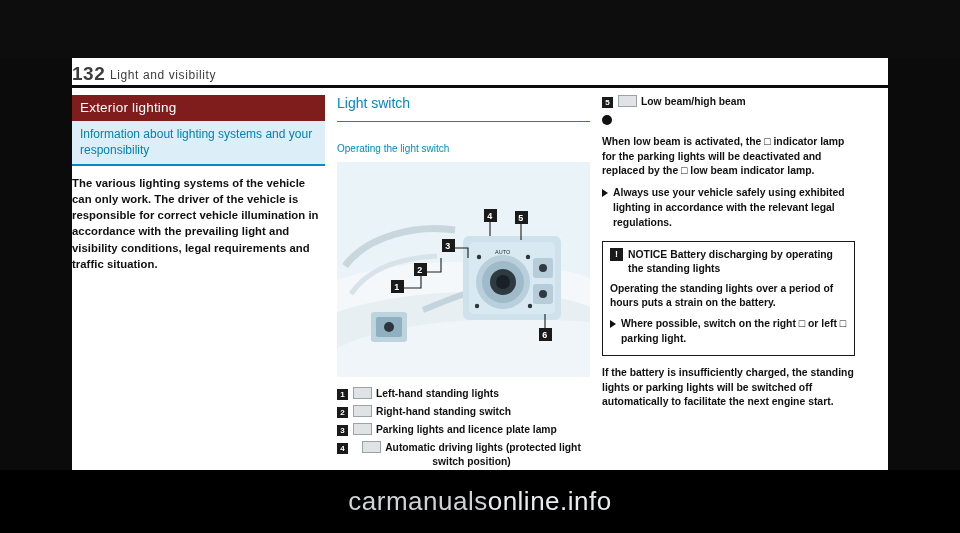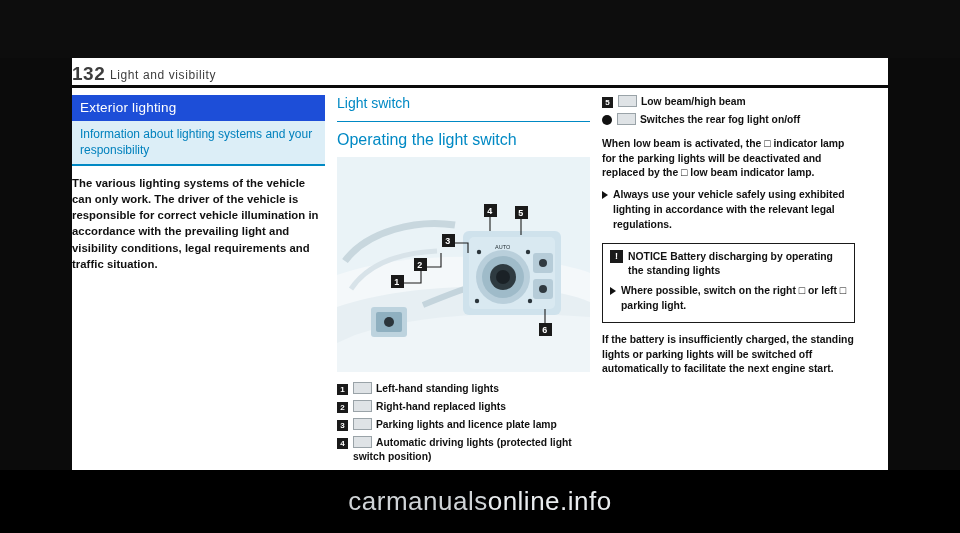--- a/index.html
+++ b/index.html
@@ -41,39 +41,39 @@
 
   
   .content { position:absolute; left:72px; top:95px; width:816px; height:375px; background:#fff; }
 
   .col { position:absolute; top:0; }
   .col1 { left:0px;   width:253px; }
   .col2 { left:265px; width:253px; }
   .col3 { left:530px; width:253px; }
 
   .blue-head {
-    background:#1d4ed8; color:#ffffff;
+    background:#7f1d1d; color:#ffffff;
     font-size:13.5px; padding:5px 8px 6px 8px;
     letter-spacing:0.2px;
   }
   .blue-sub {
     background:#dceef7; color:#0081bd;
     font-size:12px; padding:5px 0 6px 8px; line-height:1.35;
     border-bottom:2px solid #0089c4;
   }
   .body-text {
     font-size:11.3px; color:#111; line-height:1.42; margin-top:9px;
     font-weight:bold; letter-spacing:0.05px;
   }
   .sec-title {
     color:#0089c4; font-size:14px; padding-bottom:10px;
     border-bottom:1.5px solid #0089c4;
   }
   .sec-sub {
-    color:#0089c4; font-size:16px; margin-top:9px;
+    color:#0089c4; font-size:10px; margin-top:21px;
   }
 
   
   .img-panel {
     margin-top:8px; width:253px; height:215px;
     background:#eaf3f7; position:relative; overflow:hidden;
   }
   .img-inner { position:absolute; inset:0; }
 
   
@@ -82,21 +82,21 @@
   .numbox {
     width:11px; height:11px; min-width:11px; background:#1a1a1a; color:#fff;
     font-size:8px; line-height:11px; text-align:center; margin-top:2px; margin-right:5px;
     font-weight:bold;
   }
   .sym {
     display:inline-block; min-width:19px; height:12px; background:#dfe3e6;
     border:0.5px solid #9aa3a8; margin-right:4px; vertical-align:-2px;
     position:relative;
   }
-  .li-text { font-size:10.3px; color:#111; font-weight:bold; line-height:1.35; }
+  .li-text { font-size:10.3px; color:#111; font-weight:bold; line-height:1.35;text-align:center; }
 
   
   .warn-box {
     border:1.5px solid #1a1a1a; margin-top:11px; padding:6px 7px 8px 7px;
   }
   .warn-head { display:flex; align-items:flex-start; }
   .warn-icon {
     width:13px; height:13px; background:#1a1a1a; color:#fff; font-size:9px;
     text-align:center; line-height:13px; margin-right:5px; font-weight:bold; min-width:13px;
   }
@@ -214,57 +214,57 @@
         </svg>
       </div>
 
       <div class="list">
         <div class="li">
           <div class="numbox">1</div>
           <div class="li-text"><span class="sym"></span><span>Left-hand standing lights</span></div>
         </div>
         <div class="li">
           <div class="numbox">2</div>
-          <div class="li-text"><span class="sym"></span><span>Right-hand replaced lights</span></div>
+          <div class="li-text"><span class="sym"></span><span>Right-hand standing switch</span></div>
         </div>
         <div class="li">
           <div class="numbox">3</div>
           <div class="li-text"><span class="sym"></span><span>Parking lights and licence plate lamp</span></div>
         </div>
         <div class="li">
           <div class="numbox">4</div>
           <div class="li-text"><span class="sym"></span><span>Automatic driving lights (protected light switch position)</span></div>
         </div>
       </div>
     </div>
 
     <div class="col col3">
       <div class="list" style="margin-top:0">
         <div class="li">
           <div class="numbox">5</div>
           <div class="li-text"><span class="sym"></span><span>Low beam/high beam</span></div>
         </div>
         <div class="li">
           <div class="circ"></div>
-          <div class="li-text"><span class="sym"></span><span>Switches the rear fog light on/off</span></div>
         </div>
       </div>
 
       <div class="para" style="margin-top:10px">When low beam is activated, the □ indicator lamp for the parking lights will be deactivated and replaced by the □ low beam indicator lamp.</div>
 
       <div class="arrow-item">
         <div class="arrow"></div>
         <div class="para">Always use your vehicle safely using exhibited lighting in accordance with the relevant legal regulations.</div>
       </div>
 
       <div class="warn-box">
         <div class="warn-head">
           <div class="warn-icon">!</div>
           <div class="warn-title"><span>NOTICE</span>&nbsp;<span>Battery discharging by operating the standing lights</span></div>
         </div>
+        <div class="warn-body">Operating the standing lights over a period of hours puts a strain on the battery.</div>
         <div class="arrow-item">
           <div class="arrow"></div>
           <div class="para">Where possible, switch on the right □ or left □ parking light.</div>
         </div>
       </div>
 
       <div class="para" style="margin-top:10px">If the battery is insufficiently charged, the standing lights or parking lights will be switched off automatically to facilitate the next engine start.</div>
     </div>
 
   </div>

